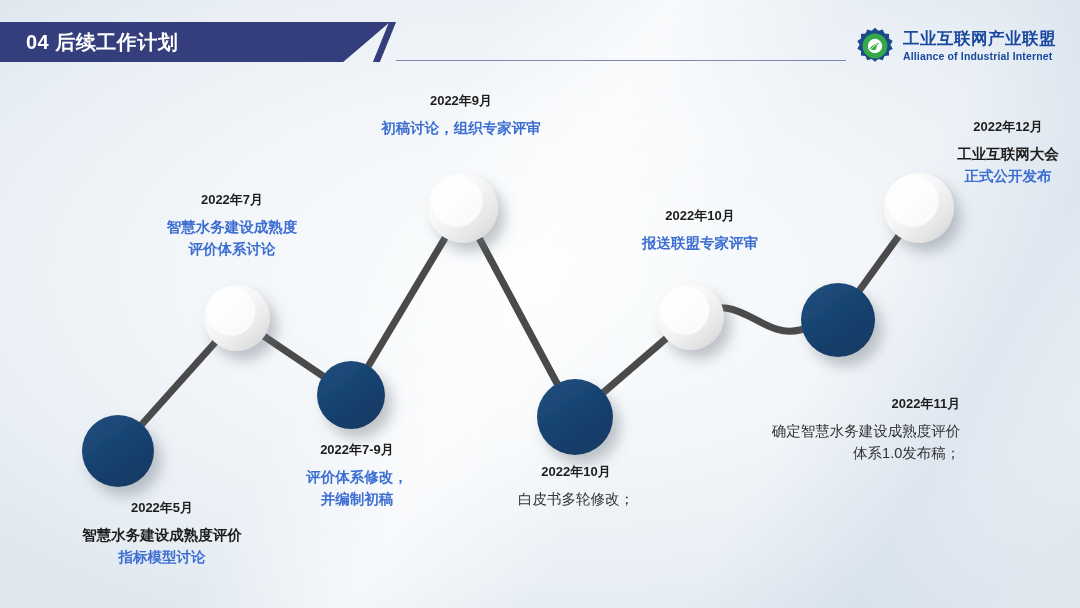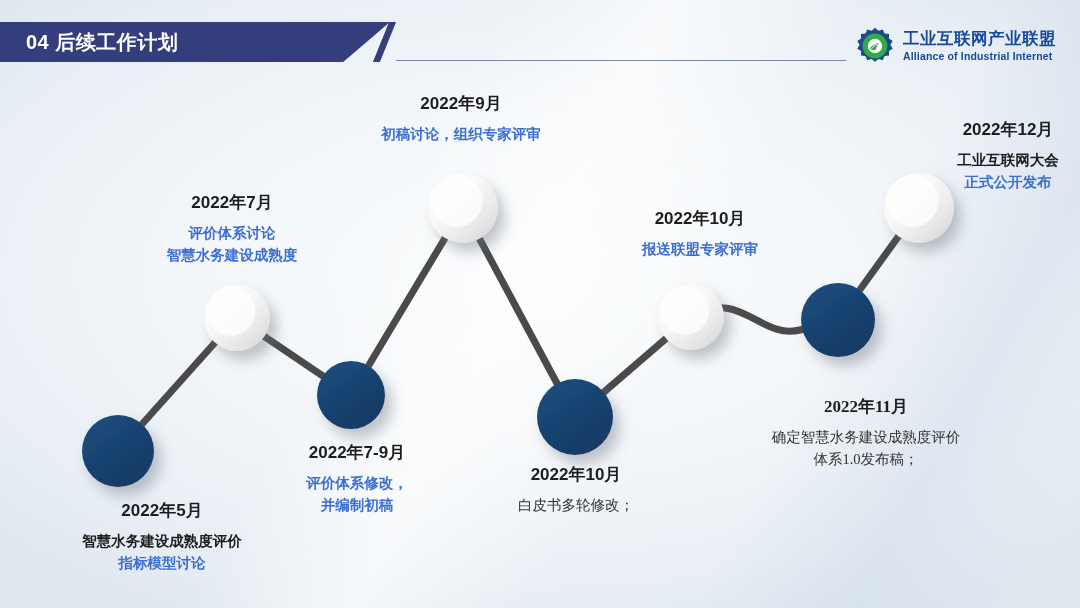--- a/index.html
+++ b/index.html
@@ -121,21 +121,21 @@
   }
 
   
   .label {
     position: absolute;
     text-align: center;
     line-height: 1.52;
     white-space: nowrap;
   }
   .label .date {
-    font-size: 17px;
+    font-size: 13px;
     font-weight: bold;
     color: #1d1d1d;
   }
   .label .line {
     font-size: 14.5px;
     font-weight: bold;
     color: #1d1d1d;
   }
   .label .line.blue {
     color: #3d6ed2;
@@ -237,22 +237,22 @@
           <div class="date">2022年5月</div>
           <div class="gap"></div>
           <div class="line">智慧水务建设成熟度评价</div>
           <div class="line blue">指标模型讨论</div>
         </div>
       </div>
       <div class="label" style="left: 0px; top: 190px; width: 100%;">
         <div style="position: absolute; left: 232px; top: 0px; transform: translateX(-50%); text-align: center;">
           <div class="date">2022年7月</div>
           <div class="gap"></div>
+          <div class="line blue">智慧水务建设成熟度</div>
           <div class="line blue">评价体系讨论</div>
-          <div class="line blue">智慧水务建设成熟度</div>
         </div>
       </div>
       <div class="label" style="left: 0px; top: 440px; width: 100%;">
         <div style="position: absolute; left: 357px; top: 0px; transform: translateX(-50%); text-align: center;">
           <div class="date">2022年7-9月</div>
           <div class="gap"></div>
           <div class="line blue">评价体系修改，</div>
           <div class="line blue">并编制初稿</div>
         </div>
       </div>
@@ -271,21 +271,21 @@
         </div>
       </div>
       <div class="label" style="left: 0px; top: 206px; width: 100%;">
         <div style="position: absolute; left: 700px; top: 0px; transform: translateX(-50%); text-align: center;">
           <div class="date">2022年10月</div>
           <div class="gap"></div>
           <div class="line blue">报送联盟专家评审</div>
         </div>
       </div>
       <div class="label" style="left: 0px; top: 394px; width: 100%;">
-        <div style="position: absolute; left: 866px; top: 0px; transform: translateX(-50%); text-align: center; font-family: Liberation Serif, serif;">
+        <div style="position: absolute; left: 866px; top: 0px; transform: translateX(-50%); text-align: right;">
           <div class="date">2022年11月</div>
           <div class="gap"></div>
           <div class="line plain">确定智慧水务建设成熟度评价</div>
           <div class="line plain">体系1.0发布稿；</div>
         </div>
       </div>
       <div class="label" style="left: 0px; top: 117px; width: 100%;">
         <div style="position: absolute; left: 1008px; top: 0px; transform: translateX(-50%); text-align: center;">
           <div class="date">2022年12月</div>
           <div class="gap"></div>

